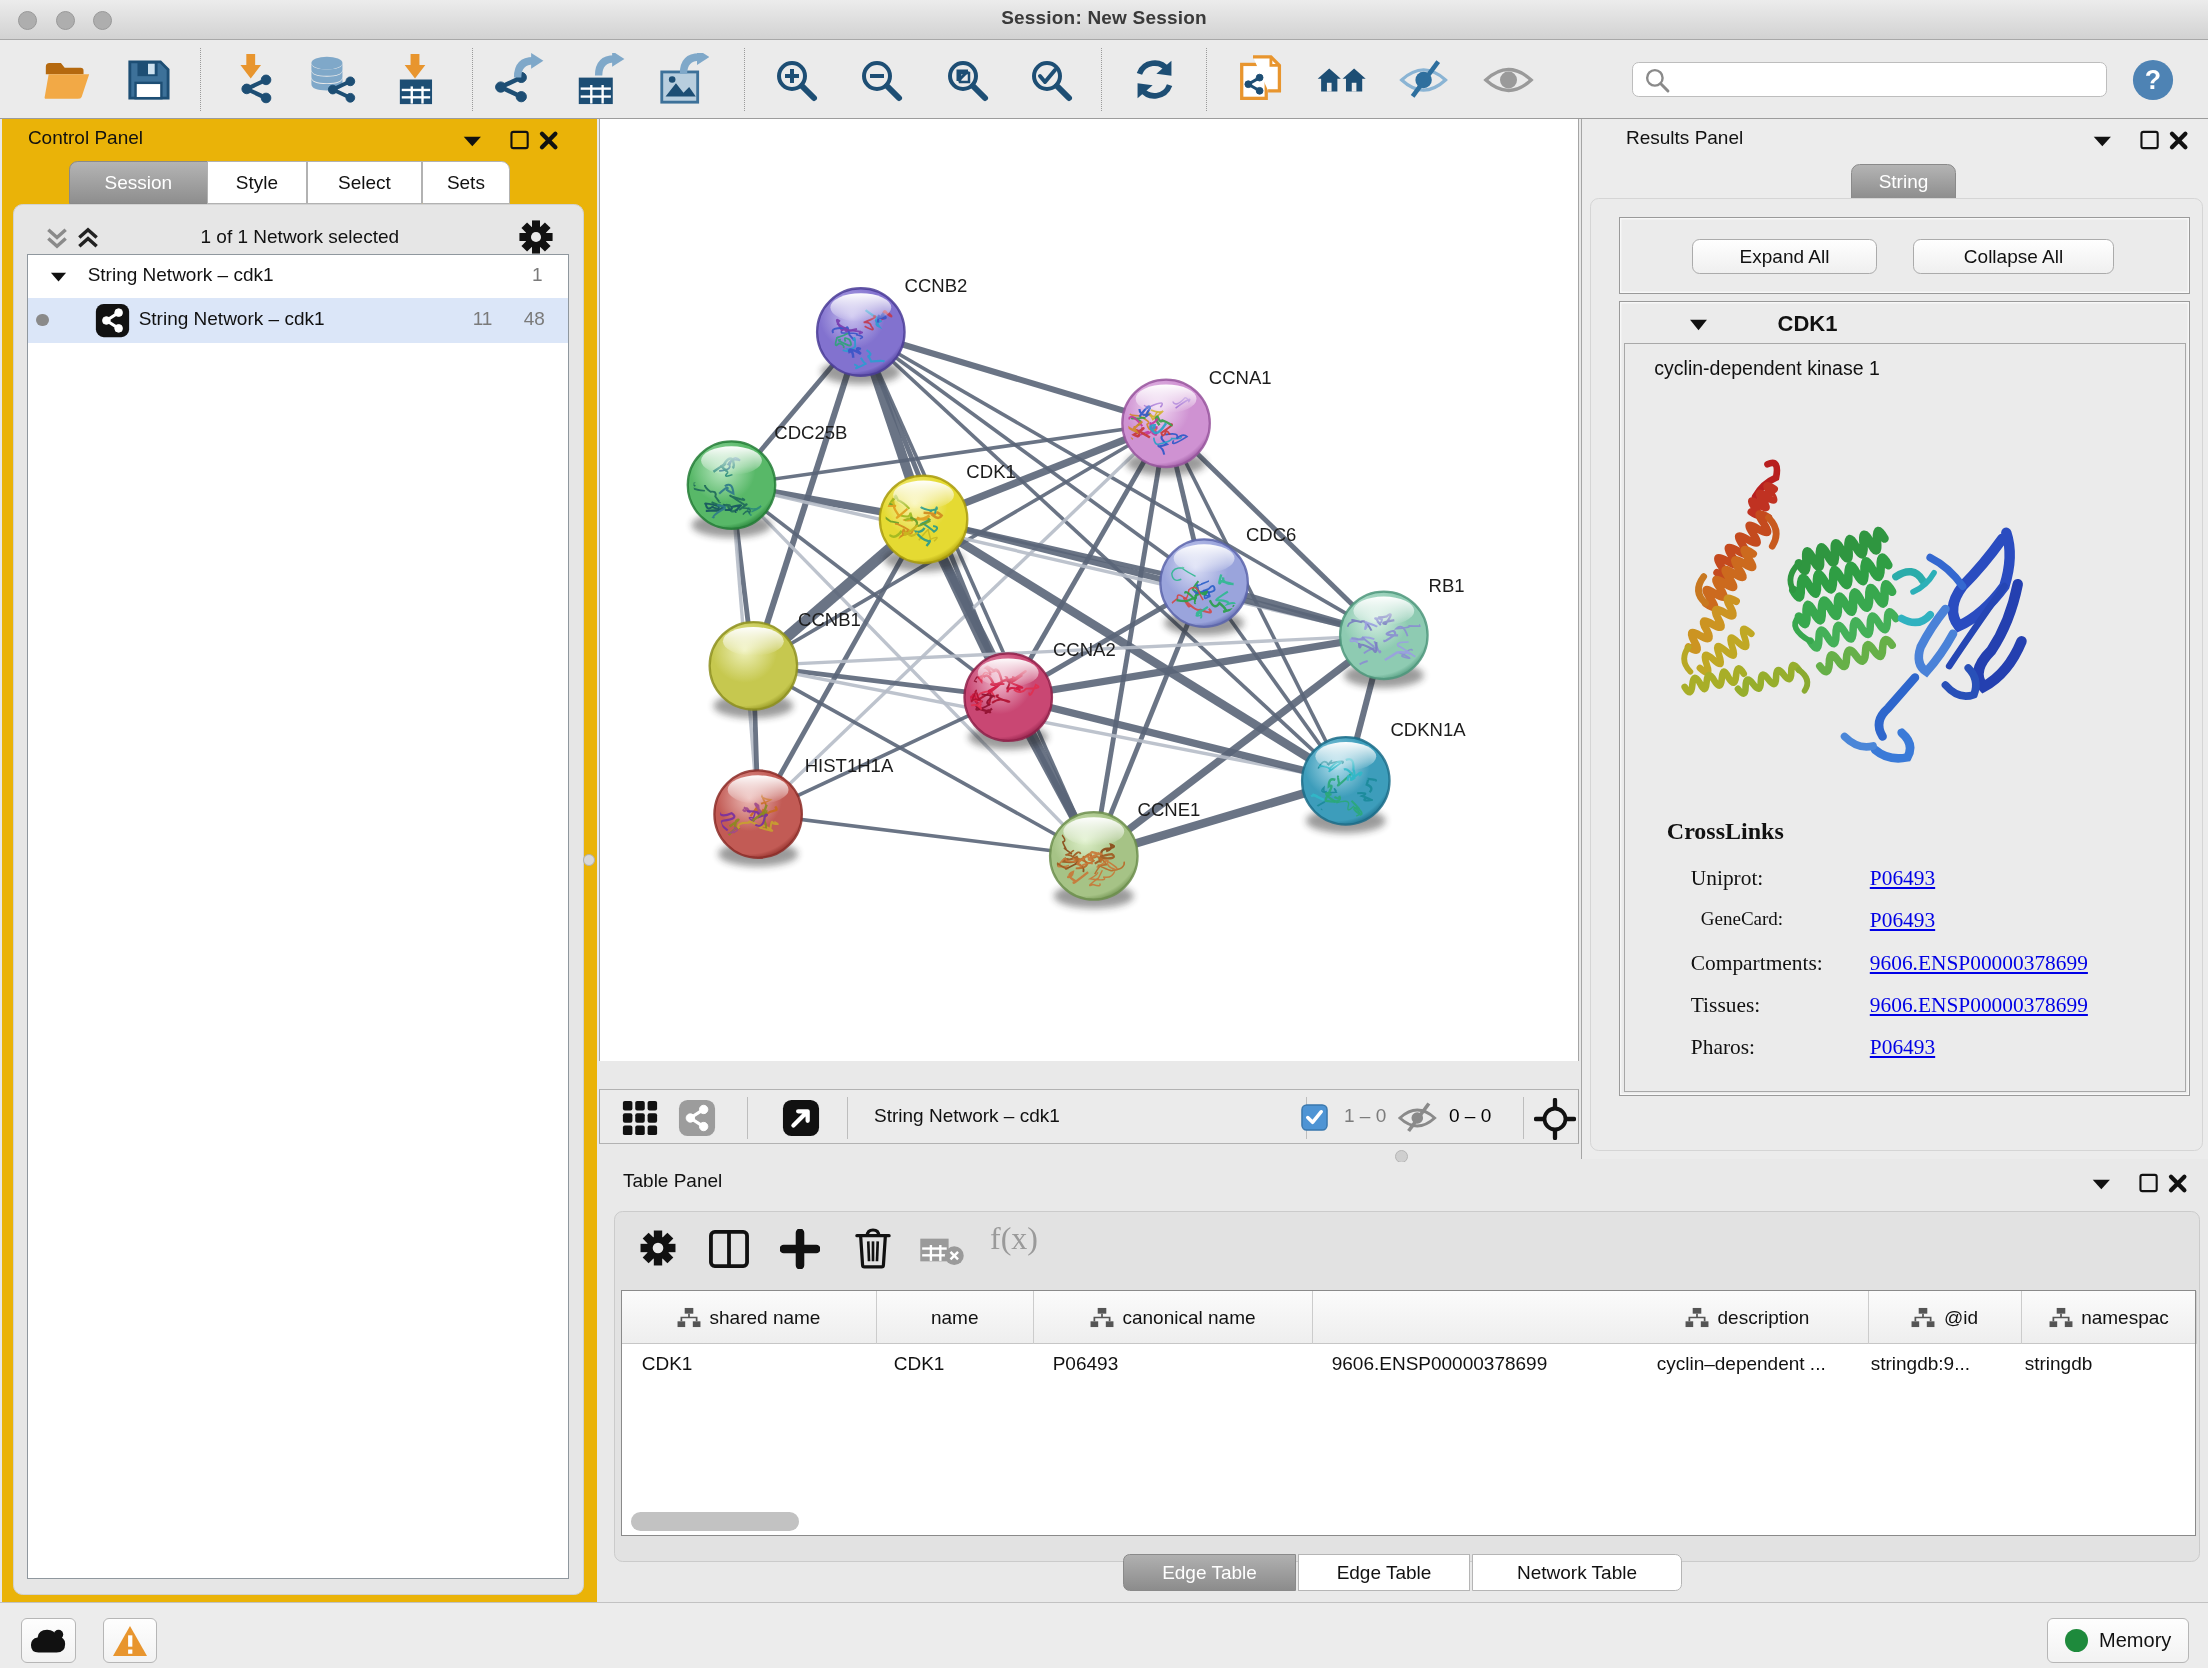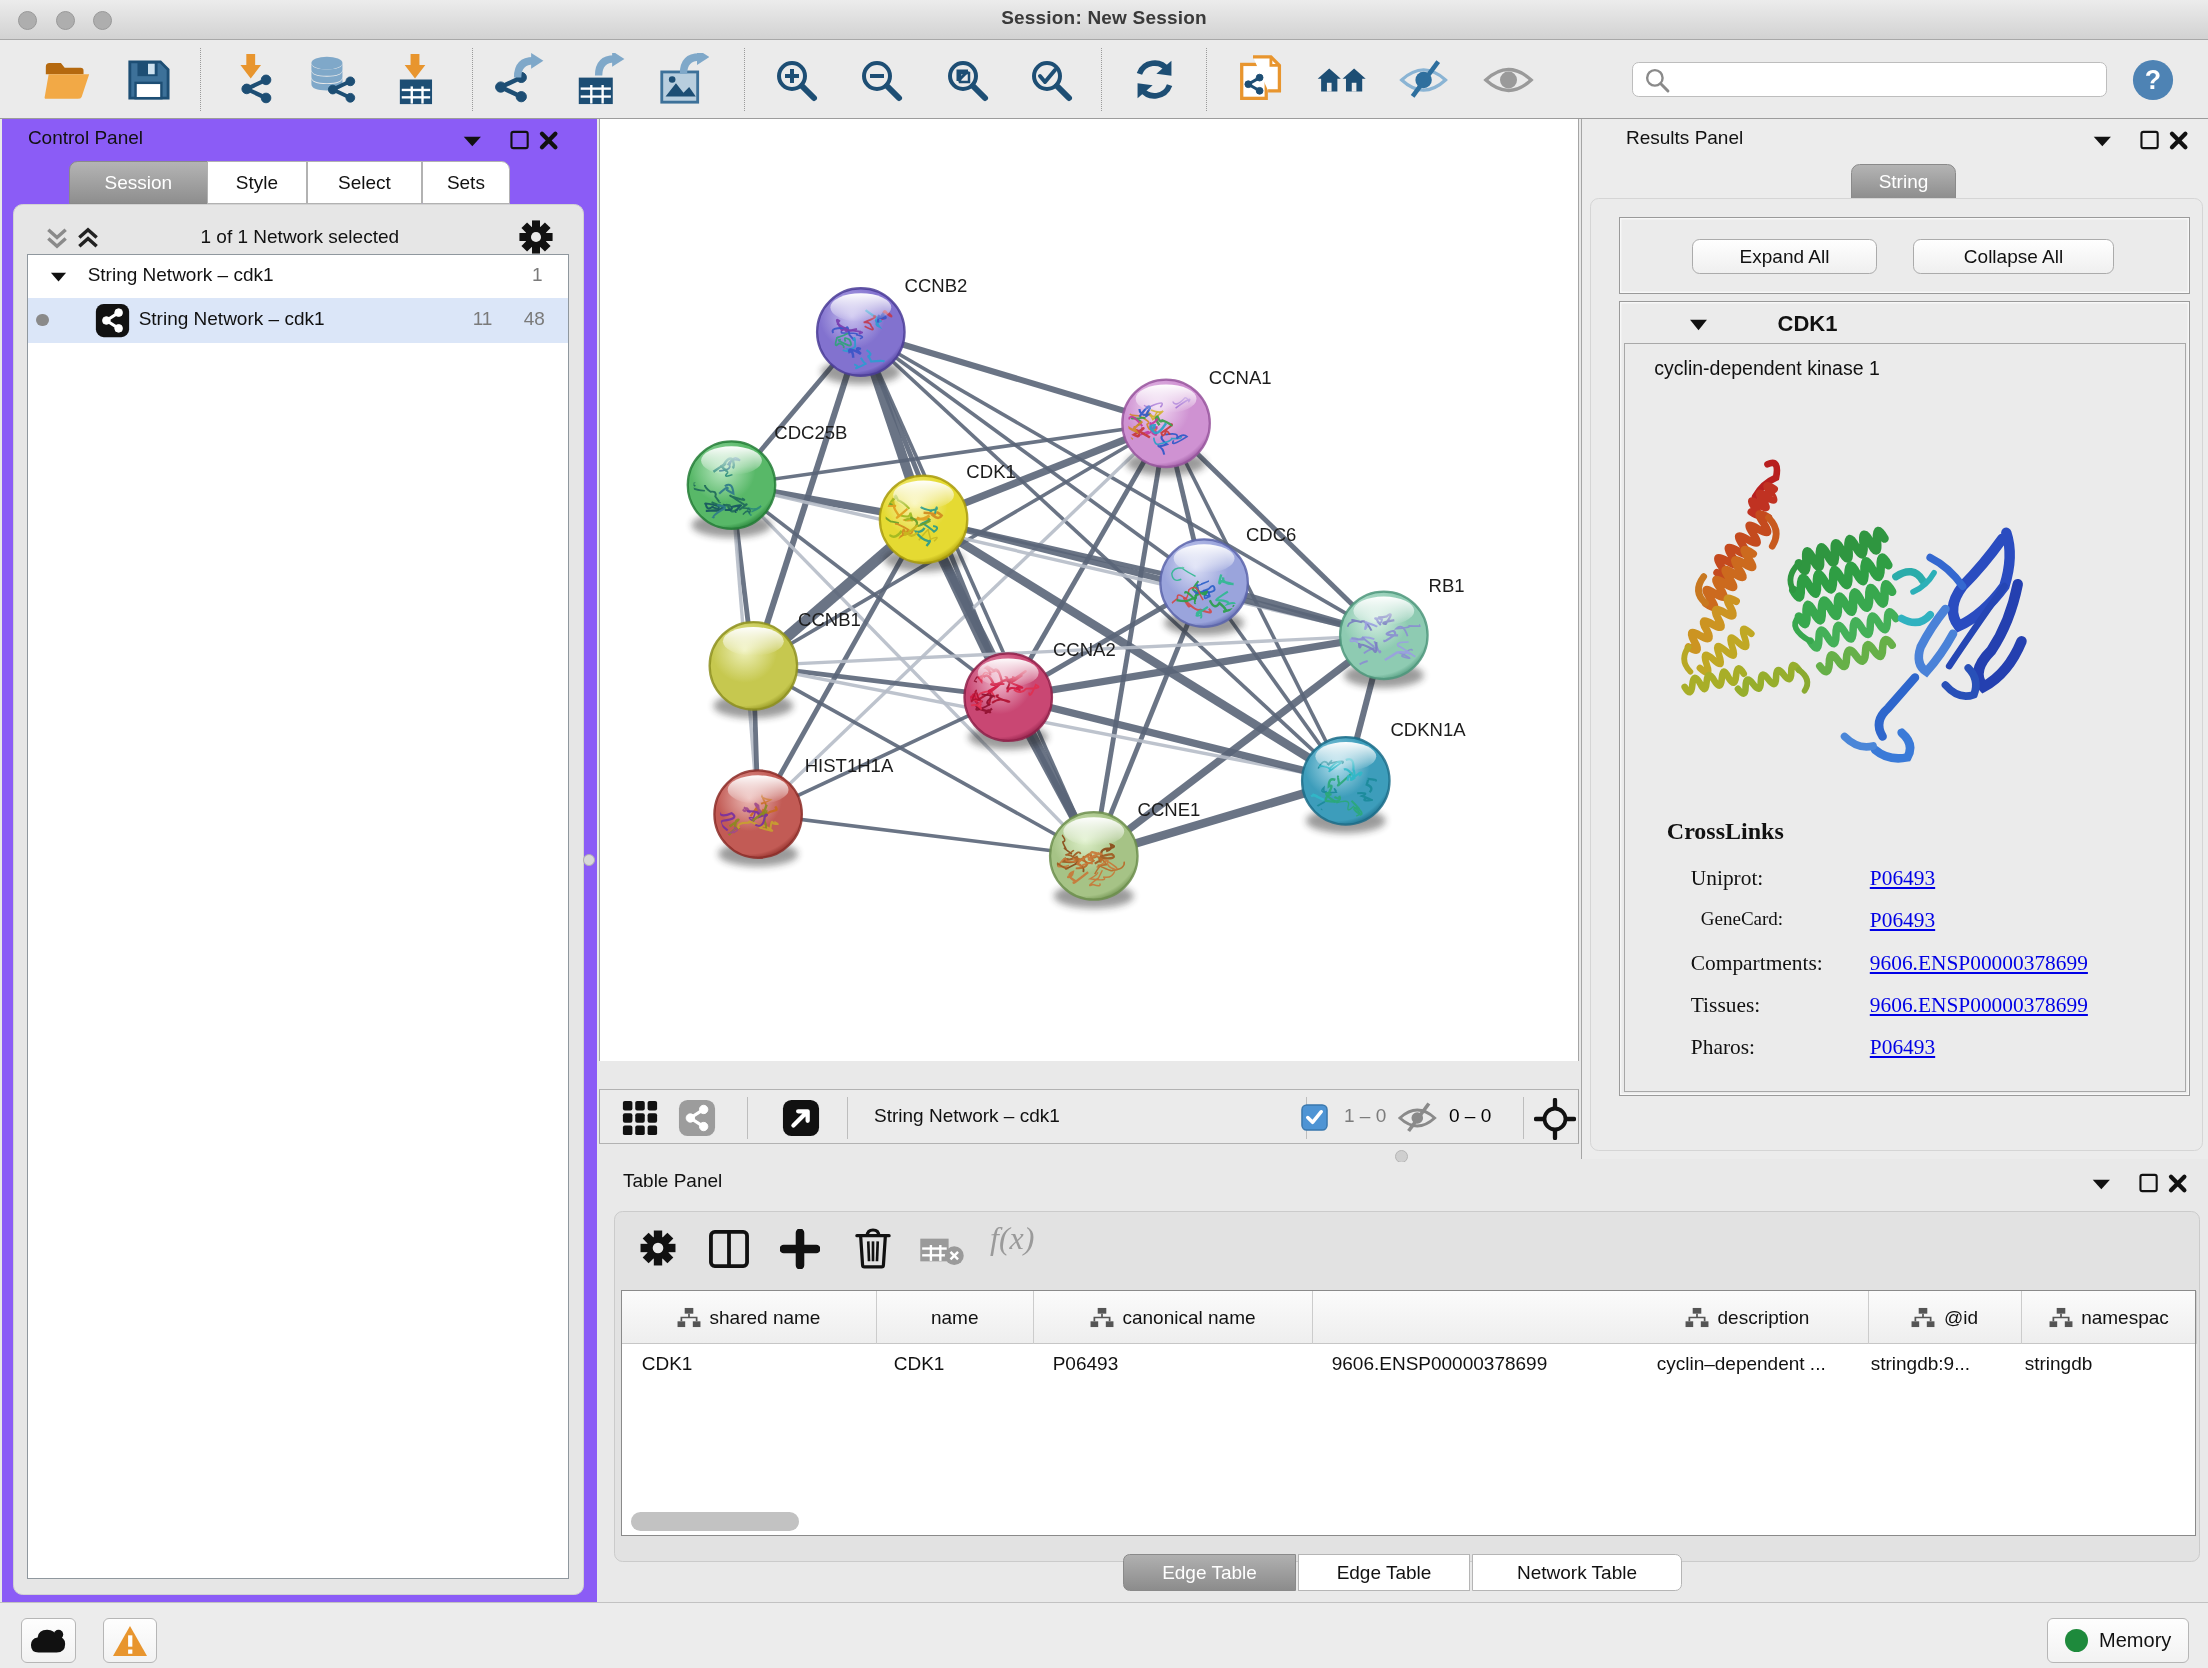--- a/index.html
+++ b/index.html
@@ -9,21 +9,21 @@
 .title{position:absolute;top:6.7px;left:0;width:100%;text-align:center;font-size:19px;color:#3a3a3a;font-weight:bold;letter-spacing:0.2px}
 .toolbar{left:0;top:40px;width:2208px;height:79px;background:#ebebeb;border-bottom:1px solid #9c9c9c}
 .tbi{position:absolute;top:0;height:79px;display:flex;align-items:center;justify-content:center}
 .vsep{position:absolute;top:7.6px;height:63px;width:0;border-left:1.9px dotted #9a9a9a}
 .searchbox{position:absolute;left:1632px;top:22px;width:475px;height:35px;background:#fff;border:1.4px solid #bdbdbd;border-radius:6.7px}
 .panelhdr{position:absolute;left:0;top:0;width:100%;height:42px}
 .phtitle{position:absolute;left:26px;top:7.6px;font-size:19px;color:#111}
 .phicons{position:absolute;top:9.5px;right:0}
 .tab{position:absolute;height:43px;background:#fff;border:1px solid #b2b2b2;color:#111;text-align:center;font-size:19px;line-height:41px}
 .tabsel{background:linear-gradient(#b4b4b4,#8e8e8e);color:#fff;border-color:#8a8a8a}
-.ctrlpanel{left:1.9px;top:119px;width:595px;height:1483px;background:#8b5cf6}
+.ctrlpanel{left:1.9px;top:119px;width:595px;height:1483px;background:#eab308}
 .ctrlcontent{position:absolute;left:11.4px;top:85px;width:571px;height:1391px;background:#e6e6e6;border:1px solid #d2d2d2;border-radius:9.5px}
 .whitebox{position:absolute;left:12.4px;top:49px;width:542px;height:1325px;background:#fff;border:1.4px solid #8f979e}
 .canvas{left:599px;top:119px;width:980px;height:942px;background:#fff;border-left:1.9px solid #a5a5a5;border-right:1.9px solid #a5a5a5}
 .canvastb{left:599px;top:1089px;width:980px;height:55px;background:#ebebeb;border:solid #b2b2b2;border-width:1px 1.9px 1px 1.9px;border-left-color:#a5a5a5;border-right-color:#a5a5a5}
 .resultspanel{left:1581px;top:119px;width:628px;height:1040px;background:#ececec;border-left:1.9px solid #a5a5a5}
 .rescontent{position:absolute;left:7.6px;top:79px;width:613px;height:953px;background:#ebebeb;border:1px solid #d5d5d5;border-radius:8.6px}
 .etched{border:1.4px solid #9a9a9a;box-shadow:inset 0 0 0 1.4px #f8f8f8}
 .btn{background:linear-gradient(#ffffff,#efefef);border:1.4px solid #ababab;border-radius:7.6px;text-align:center;font-size:19px;color:#111}
 .tablepanel{left:597px;top:1162px;width:1611px;height:439px;background:#e9e9e9}
 .tpcontent{position:absolute;left:17px;top:49px;width:1586px;height:351px;background:#e2e2e2;border:1px solid #cbcbcb;border-radius:8.6px}
@@ -832,21 +832,21 @@
         </svg></div>
       <div style="position:absolute;left:303px;top:21px"><svg width="48" height="34" viewBox="0 0 50 36">
           <rect x="2" y="6" width="30" height="24" fill="#9a9a9a"></rect>
           <rect x="4" y="15.2" width="26" height="2.5" fill="#fff"></rect>
           <rect x="12.0" y="12.72" width="2.5" height="16.799999999999997" fill="#fff"></rect>
           <rect x="4" y="22.4" width="26" height="2.5" fill="#fff"></rect>
           <rect x="22.0" y="12.72" width="2.5" height="16.799999999999997" fill="#fff"></rect>
           <circle cx="38" cy="24" r="10" fill="#9a9a9a"></circle>
           <path d="M34 20 L42 28 M42 20 L34 28" stroke="#fff" stroke-width="2.6"></path>
         </svg></div>
-      <div style="position:absolute;left:375px;top:7.6px"><span class="serif" style="font-style:italic;color:#9a9a9a;font-size:32px">f(x)</span></div>
+      <div style="position:absolute;left:375px;top:7.6px"><span class="serif" style="color:#9a9a9a;font-size:32px">f(x)</span></div>
       <div class="tbox">
         <div class="thead">
           <div class="thcell" style="left:0px;width:255px">
             <svg width="24" height="21" viewBox="0 0 25 22" style="margin-right:8.6px">
               <rect x="8" y="1" width="9" height="6" fill="#555"></rect>
               <path d="M12.5 7 L12.5 11 M4.5 15 L4.5 11 L20.5 11 L20.5 15" fill="none" stroke="#555" stroke-width="1.8"></path>
               <rect x="0.5" y="15" width="8" height="6" fill="#555"></rect>
               <rect x="16.5" y="15" width="8" height="6" fill="#555"></rect>
             </svg>
             <span>shared name</span>

